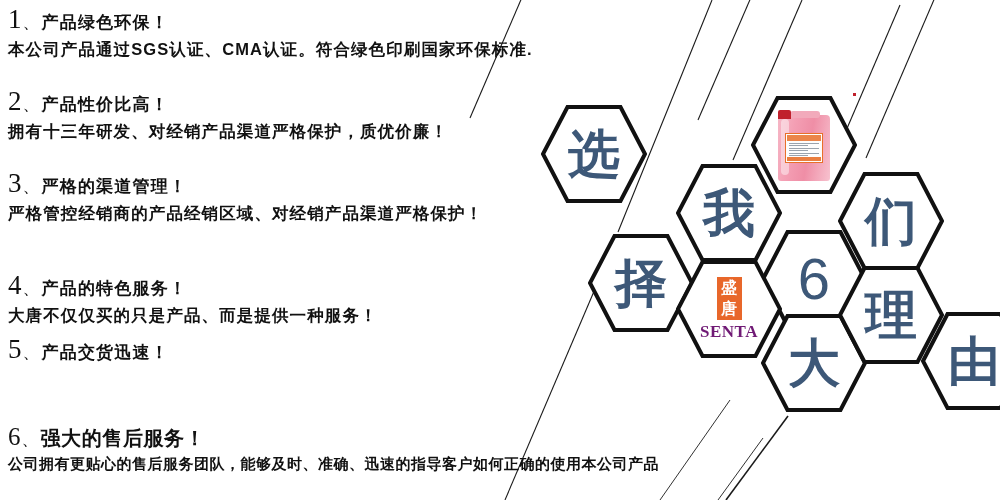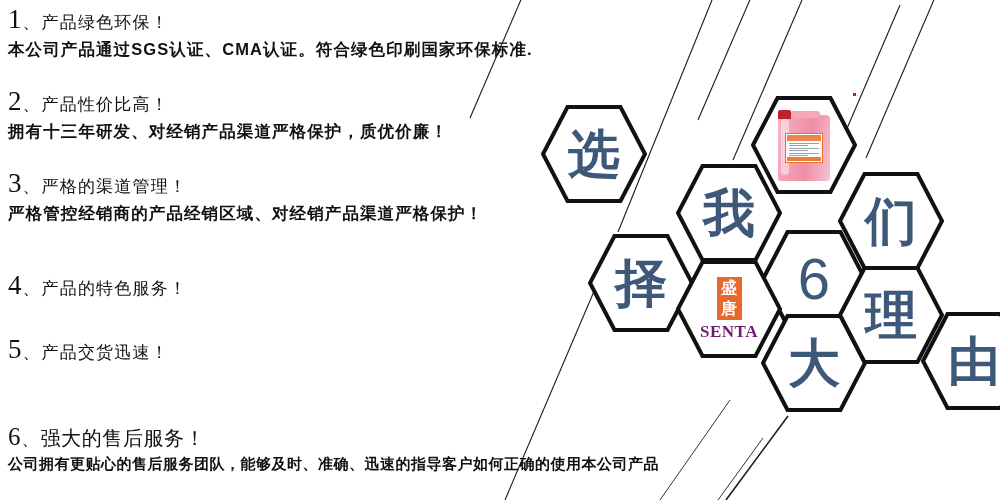--- a/index.html
+++ b/index.html
@@ -54,21 +54,21 @@
     letter-spacing: 0px;
     color: #111111;
   }
   .reason-dun {
     font-size: 17px;
     color: #111111;
     margin-left: 1px;
   }
   .reason-title {
     font-size: 17px;
-    font-weight: 400;
+    font-weight: 700;
     color: #111111;
     letter-spacing: 1.2px;
     margin-left: 2px;
   }
   .reason-body {
     margin-top: 7px;
     font-size: 16.5px;
     font-weight: 700;
     color: #111111;
     letter-spacing: 1.1px;
@@ -371,20 +371,21 @@
       <div class="reason-head">
         <span class="reason-num">3</span><span class="reason-dun">、</span><span class="reason-title">严格的渠道管理！</span>
       </div>
       <div class="reason-body">严格管控经销商的产品经销区域、对经销产品渠道严格保护！</div>
     </div>
 
     <div class="reason" style="top:252px;margin-top:20px;">
       <div class="reason-head">
         <span class="reason-num">4</span><span class="reason-dun">、</span><span class="reason-title">产品的特色服务！</span>
       </div>
+      <div class="reason-body">大唐不仅仅买的只是产品、而是提供一种服务！</div>
     </div>
 
     <div class="reason" style="top:336px;">
       <div class="reason-head">
         <span class="reason-num">5</span><span class="reason-dun">、</span><span class="reason-title">产品交货迅速！</span>
       </div>
     </div>
 
     <div class="reason compact" style="top:424px;">
       <div class="reason-head">

